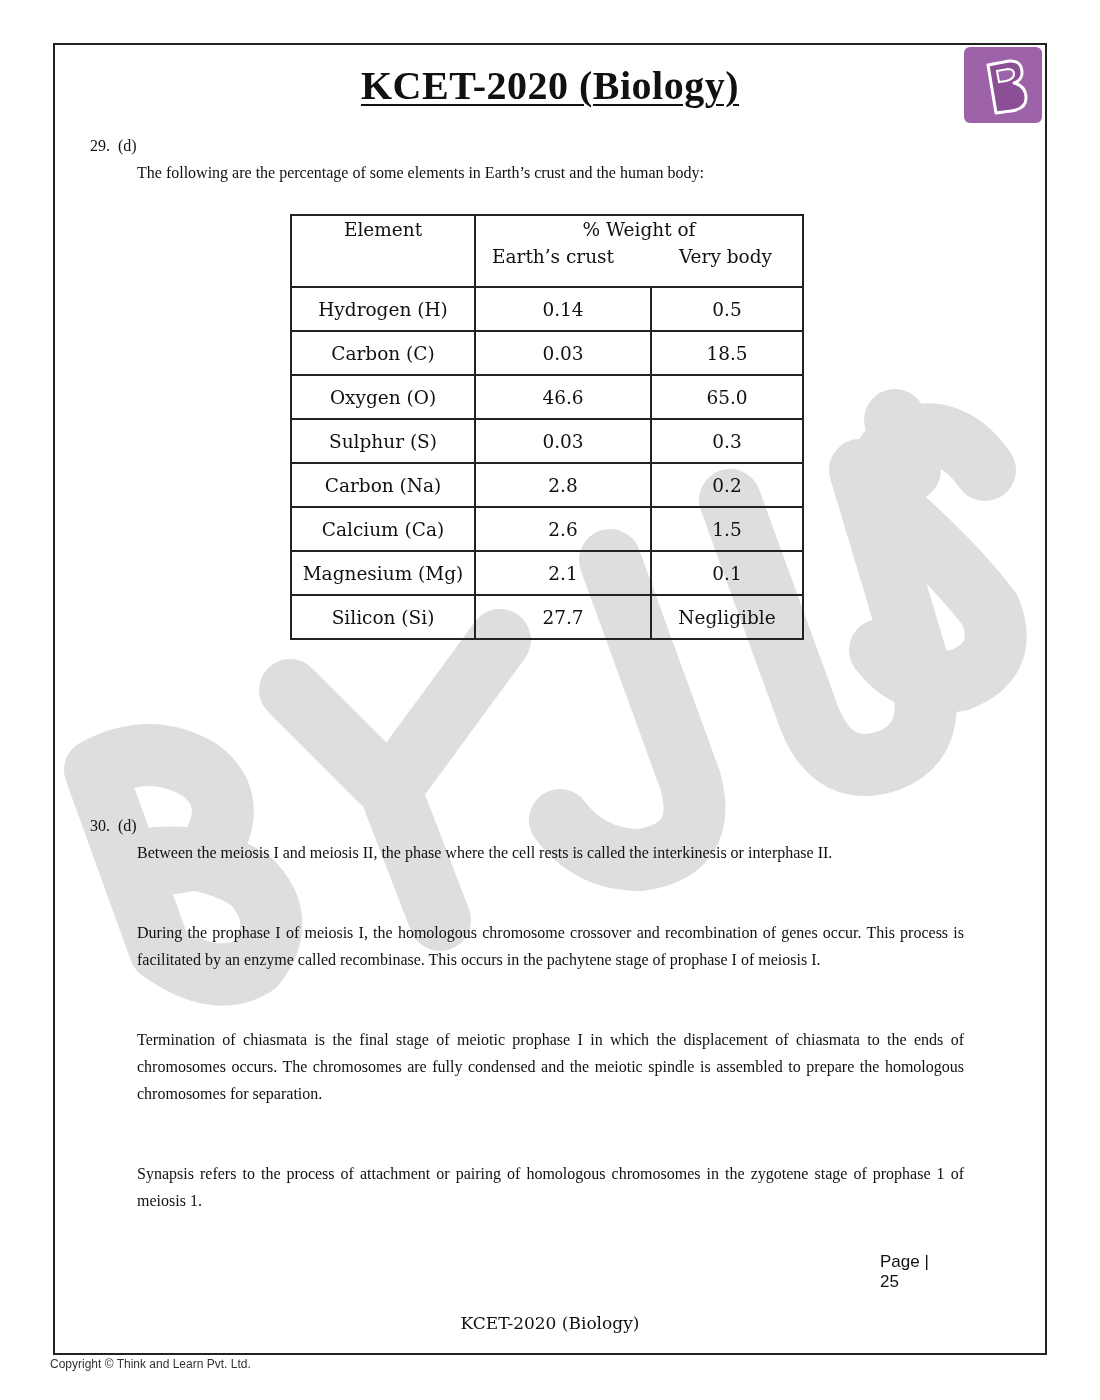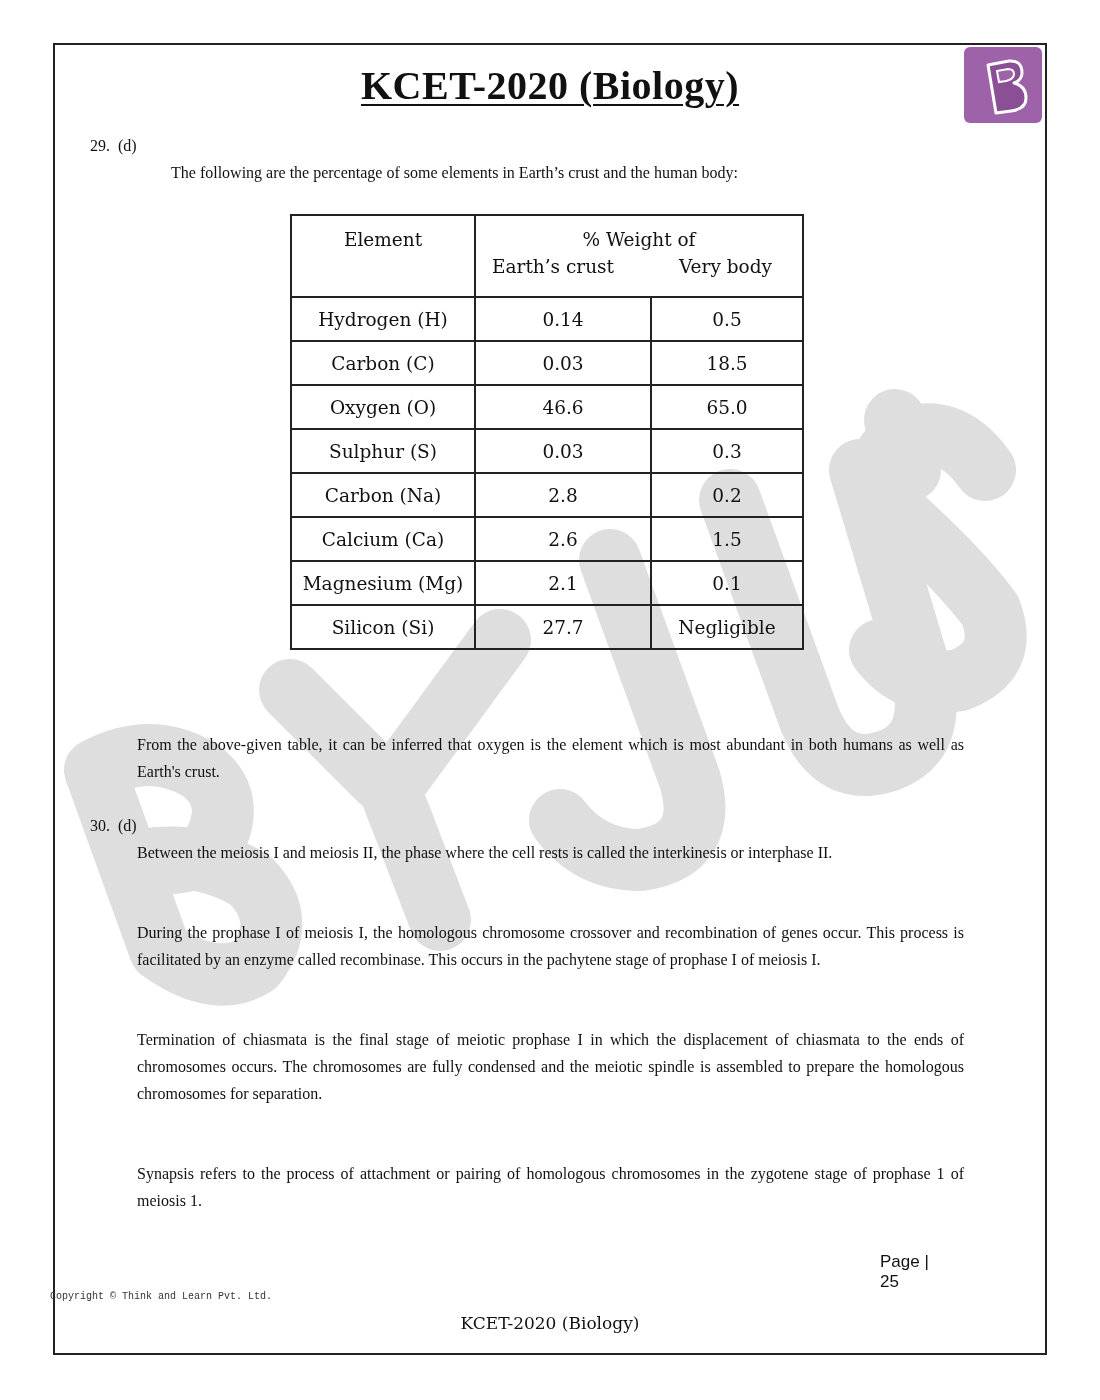--- a/index.html
+++ b/index.html
@@ -14,26 +14,26 @@
              text-decoration: underline; text-decoration-thickness: 2px; text-underline-offset: 5px; letter-spacing: 0.5px; }
     .logo { position: absolute; left: 964px; top: 47px; width: 78px; height: 76px; border-radius: 6px; background: #9e62a8; }
     .logo svg { width: 78px; height: 76px; display: block; }
     .text { font-family: "Liberation Serif", "DejaVu Serif", serif; font-size: 16px; line-height: 26.8px; }
     .q-num { position: absolute; left: 90px; }
     .para { position: absolute; left: 137px; width: 827px; text-align: justify; }
     .para.last-left { text-align-last: left; }
     table.elements { position: absolute; left: 290px; top: 214px; border-collapse: collapse;
                      font-family: "DejaVu Serif", "Liberation Serif", serif; font-size: 18.5px; background: transparent; }
     table.elements td { border: 2px solid #222; text-align: center; padding: 0; height: 42px; }
-    table.elements td.hdr { height: 70px; vertical-align: top; padding-top: 10px; line-height: 27px; }
+    table.elements td.hdr { height: 70px; vertical-align: top; line-height: 27px; }
     .sub-head { display: flex; justify-content: space-between; padding: 0 30px 0 16px; }
     .footer-title { position: absolute; left: 0; width: 1100px; top: 1313px; text-align: center;
                     font-family: "DejaVu Serif", "Liberation Serif", serif; font-size: 17px; }
     .footer-page { position: absolute; left: 880px; top: 1252px; font-family: "Liberation Sans", "DejaVu Sans", sans-serif; font-size: 17px; }
-    .copyright { position: absolute; left: 50px; top: 1291px; font-family: Liberation Mono, monospace; font-size: 10px; color: #333; }
+    .copyright { position: absolute; left: 50px; top: 1357px; font-family: Liberation Sans, sans-serif; font-size: 12px; color: #333; }
   </style>
 </head>
 <body>
 
 <svg class="watermark" viewBox="0 0 1100 1400" xmlns="http://www.w3.org/2000/svg">
   <g fill="none" stroke="#dedede" stroke-width="62" stroke-linecap="round" stroke-linejoin="round">
 
     <path d="M95 770 L160 950 M95 770 Q150 740 200 770 Q240 800 210 850 Q180 870 140 860 M140 860 Q200 850 250 880 Q290 920 255 965 Q215 990 160 950"></path>
 
     <path d="M290 690 L380 780 M500 640 L390 790 L440 920"></path>
@@ -56,21 +56,21 @@
   <div class="logo">
     <svg viewBox="0 0 78 76" xmlns="http://www.w3.org/2000/svg">
       <path d="M24 18 L45 14 Q58 13 58 26 Q58 33 50 36 Q62 39 62 51 Q62 62 47 64 L32 66 Z" fill="#8a4f94" stroke="#ffffff" stroke-width="3" stroke-linejoin="round"></path>
       <path d="M33 24 L44 22 Q50 22 50 27 Q50 32 42 34 L35 35 Z" fill="#9e62a8" stroke="#ffffff" stroke-width="2"></path>
     </svg>
   </div>
 
   <div class="text q-num" style="top:133px;">
     <span>29.</span>&nbsp; <span>(d)</span>
   </div>
-  <div class="text para" style="top:160px;margin-left:34px;">The following are the percentage of some elements in Earth’s crust and the human body:</div>
+  <div class="text para" style="top:160px;">The following are the percentage of some elements in Earth’s crust and the human body:</div>
 
   <table class="elements">
     <tbody>
         <tr>
       <td class="hdr" style="width:182px;">Element</td>
       <td class="hdr" colspan="2" style="width:324px;">
         <div>% Weight of</div>
         <div class="sub-head">
           <span>Earth’s crust</span>
           <span>Very body</span>
@@ -113,21 +113,20 @@
       <td>0.1</td>
     </tr>
     <tr>
       <td>Silicon (Si)</td>
       <td>27.7</td>
       <td>Negligible</td>
     </tr>
   </tbody>
     </table>
 
-  <div class="text para last-left" style="top:732px;">From the above-given table, it can be inferred that oxygen is the element which is most abundant in both humans as well as Earth's crust.</div>
 
   <div class="text q-num" style="top:813px;">
     <span>30.</span>&nbsp; <span>(d)</span>
   </div>
   <div class="text para last-left" style="top:840px;">Between the meiosis I and meiosis II, the phase where the cell rests is called the interkinesis or interphase II.</div>
   <div class="text para last-left" style="top:1027px;">Termination of chiasmata is the final stage of meiotic prophase I in which the displacement of chiasmata to the ends of chromosomes occurs. The chromosomes are fully condensed and the meiotic spindle is assembled to prepare the homologous chromosomes for separation.</div>
   <div class="text para last-left" style="top:920px;">During the prophase I of meiosis I, the homologous chromosome crossover and recombination of genes occur. This process is facilitated by an enzyme called recombinase. This occurs in the pachytene stage of prophase I of meiosis I.</div>
   <div class="text para last-left" style="top:1161px;">Synapsis refers to the process of attachment or pairing of homologous chromosomes in the zygotene stage of prophase 1 of meiosis 1.</div>
 
   <div class="footer-title">KCET-2020 (Biology)</div>

